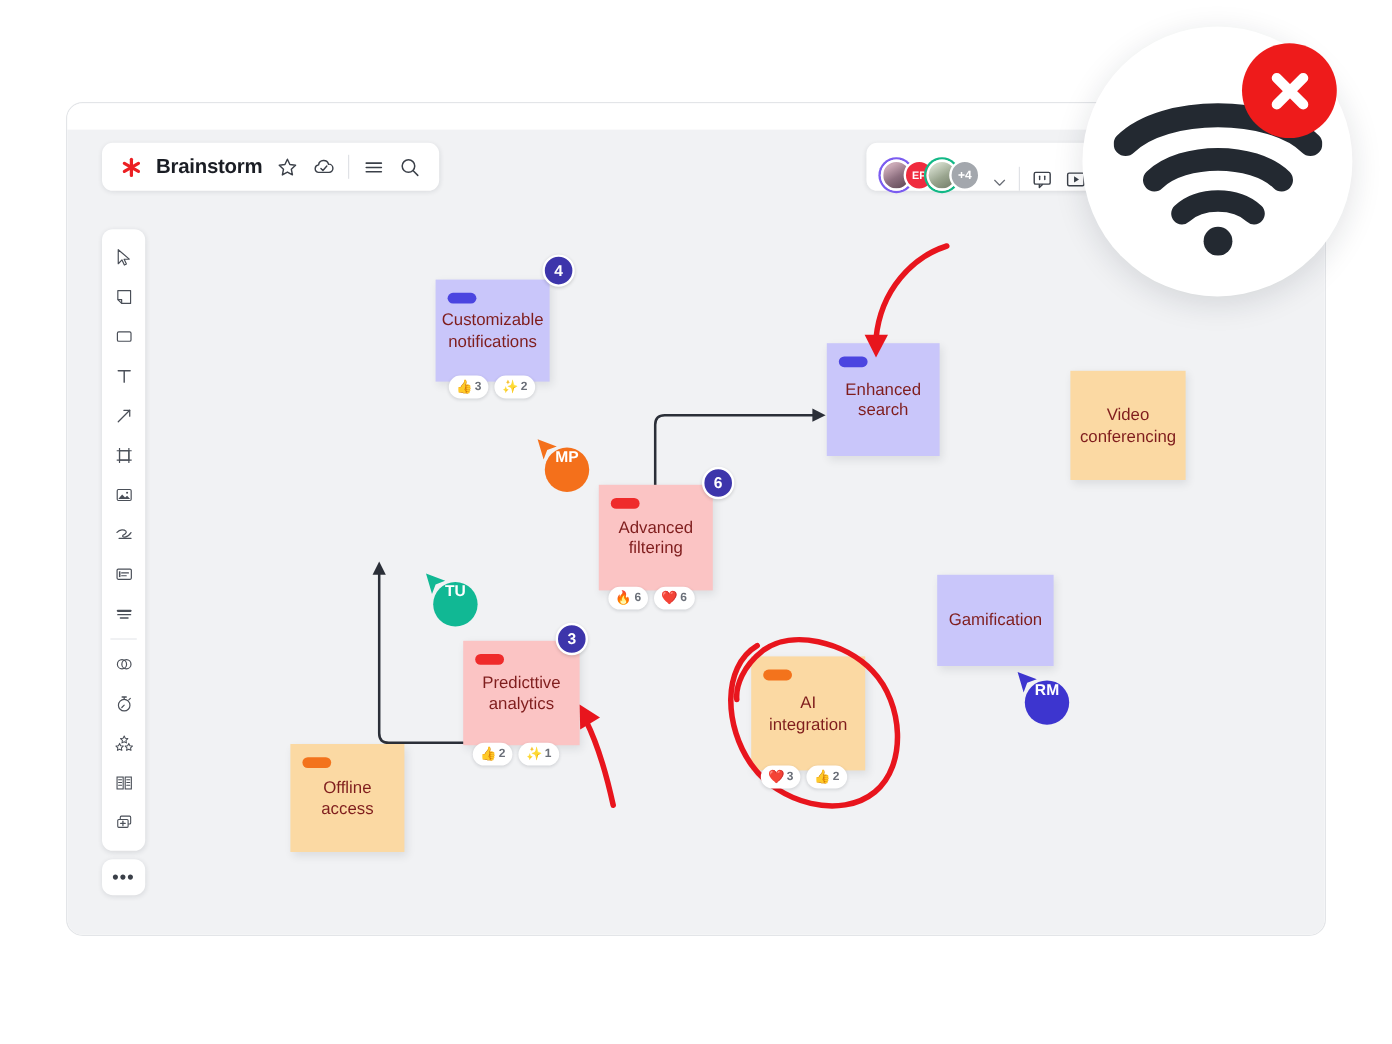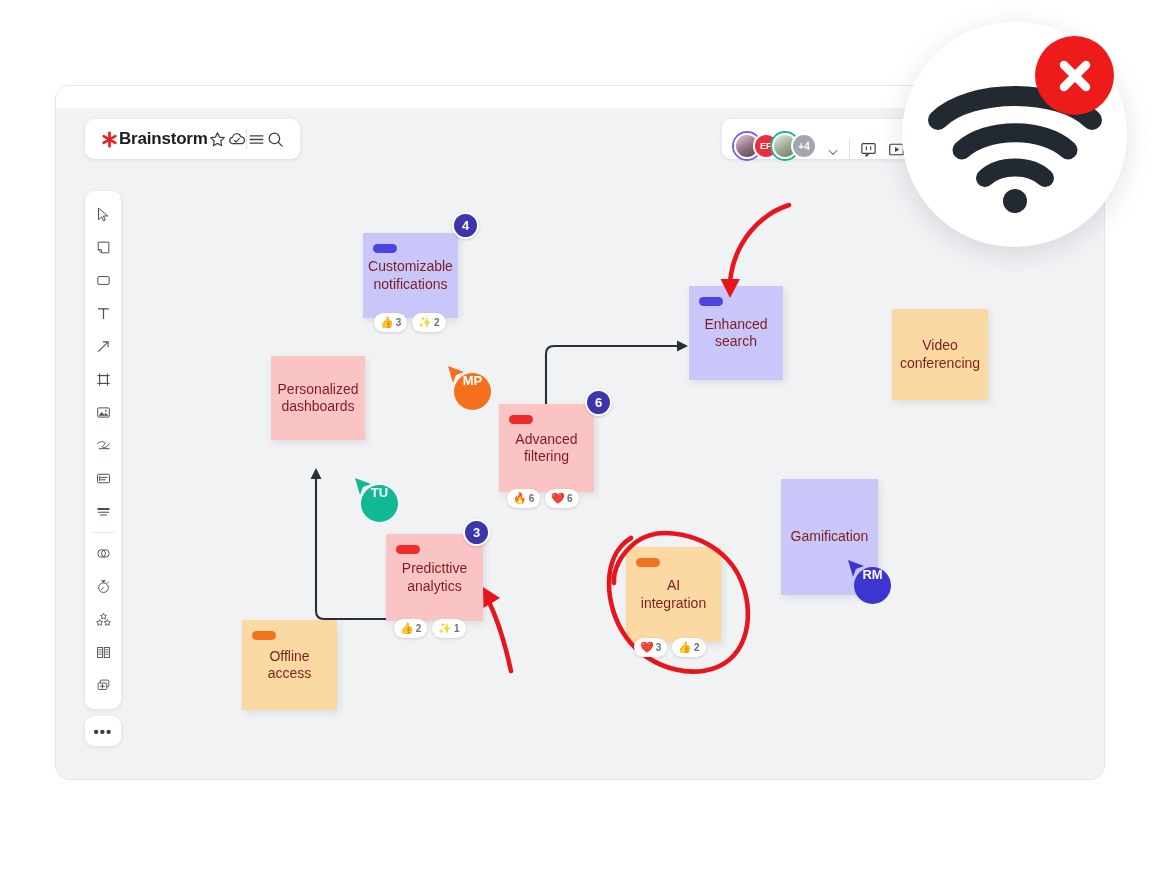--- a/index.html
+++ b/index.html
@@ -31,21 +31,21 @@
   }
 
   
   #header-bar {
     position: absolute; left: 29px; top: 33px;
     height: 40px;
     background: #ffffff;
     border-radius: 9px;
     display: flex; align-items: center;
     padding: 0 15px;
-    gap: 0;
+    gap: 11px;
     box-shadow: 0 1px 4px rgba(20,25,40,.10);
     z-index: 20;
   }
   #header-bar .logo { width: 19px; height: 19px; display: block; }
   #board-title {
     font-size: 17px; font-weight: bold; color: #1a1d24;
     letter-spacing: -.2px; white-space: nowrap;
   }
   .hdr-icon { width: 19px; height: 19px; display: block; cursor: pointer; }
   .hdr-sep { width: 1px; height: 20px; background: #e0e2e6; }
@@ -211,24 +211,20 @@
       <div class="reaction">
         <span class="emo">👍</span>
         <span>3</span>
       </div>
       <div class="reaction">
         <span class="emo">✨</span>
         <span>2</span>
       </div>
     </div>
 
-    <div class="sticky pink" style="left:215px; top:270px; width:94px; height:84px;">
-      <span>Personalized
-dashboards</span>
-    </div>
 
     <div class="sticky purple" style="left:633px; top:200px; width:94px; height:94px;">
       <div class="tagpill blue"></div>
       <span>Enhanced
 search</span>
     </div>
 
     <div class="sticky peach" style="left:836px; top:223px; width:96px; height:91px;">
       <span>Video
 conferencing</span>
@@ -277,21 +273,21 @@
       <div class="reaction">
         <span class="emo">❤️</span>
         <span>3</span>
       </div>
       <div class="reaction">
         <span class="emo">👍</span>
         <span>2</span>
       </div>
     </div>
 
-    <div class="sticky purple" style="left:725px; top:393px; width:97px; height:116px;">
+    <div class="sticky purple" style="left:725px; top:393px; width:97px; height:76px;">
       <span>Gamification</span>
     </div>
 
     <div class="sticky peach" style="left:186px; top:534px; width:95px; height:90px;">
       <div class="tagpill orange"></div>
       <span>Offline
 access</span>
     </div>
 
     <svg id="annot-layer">

